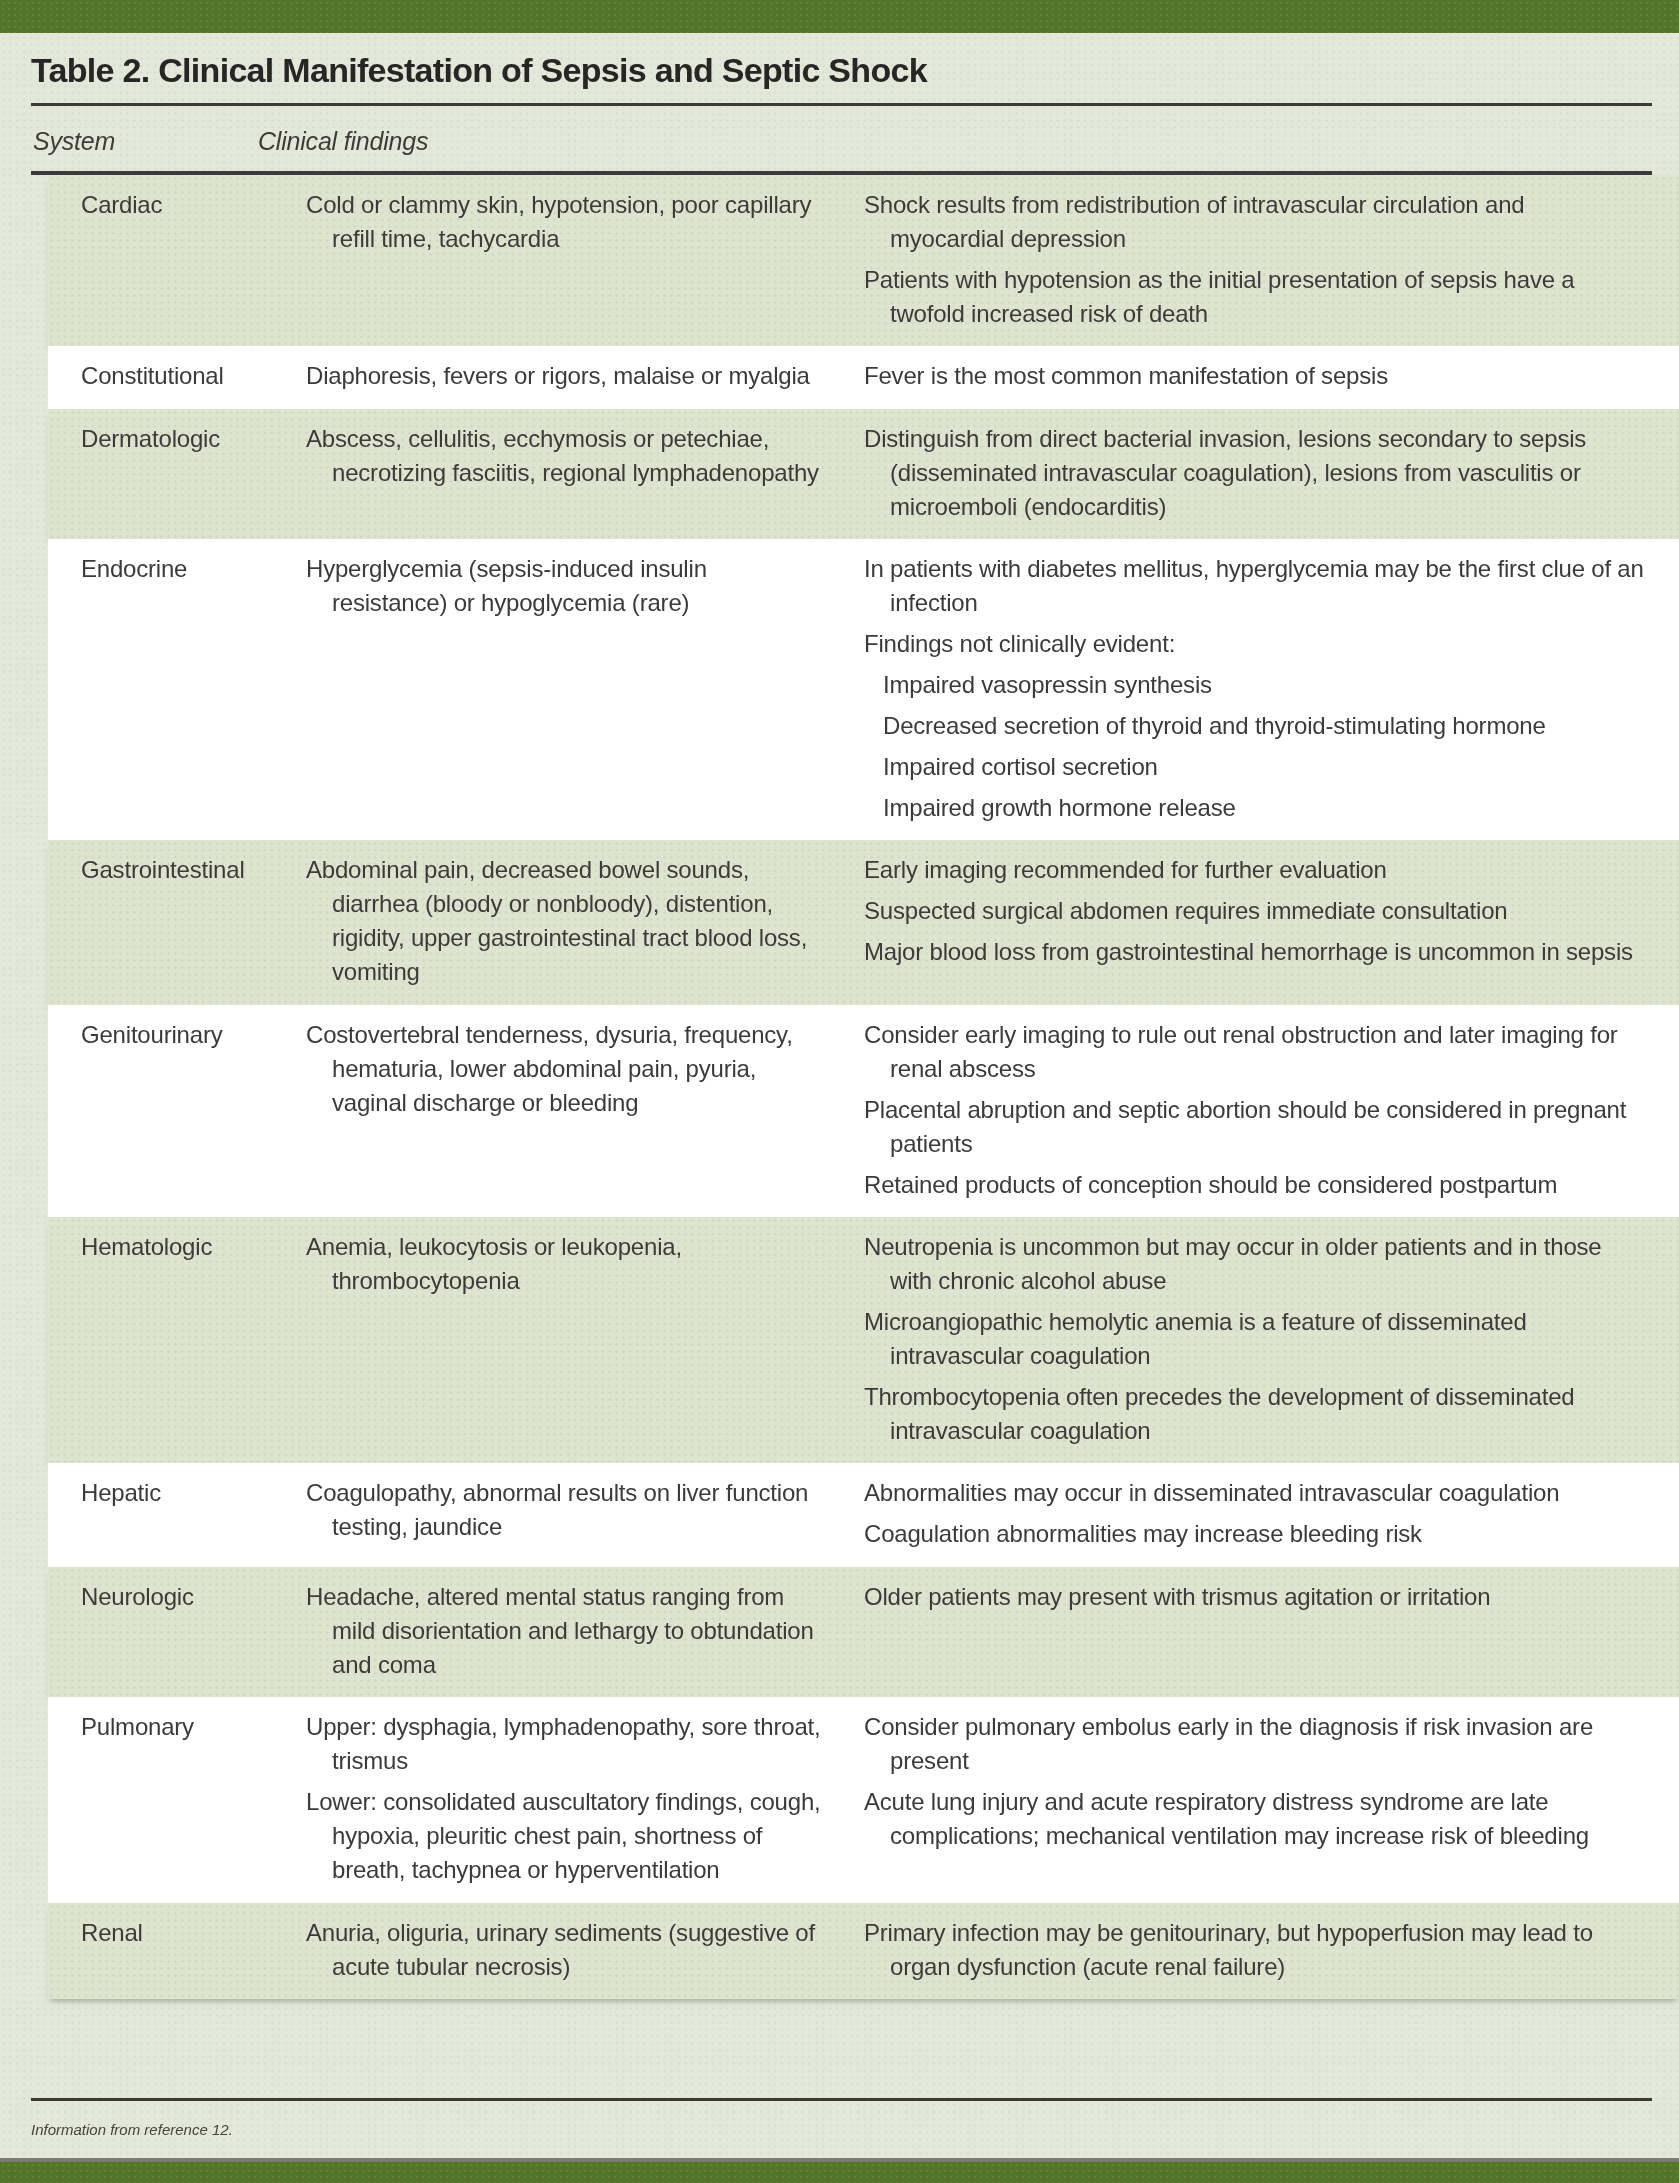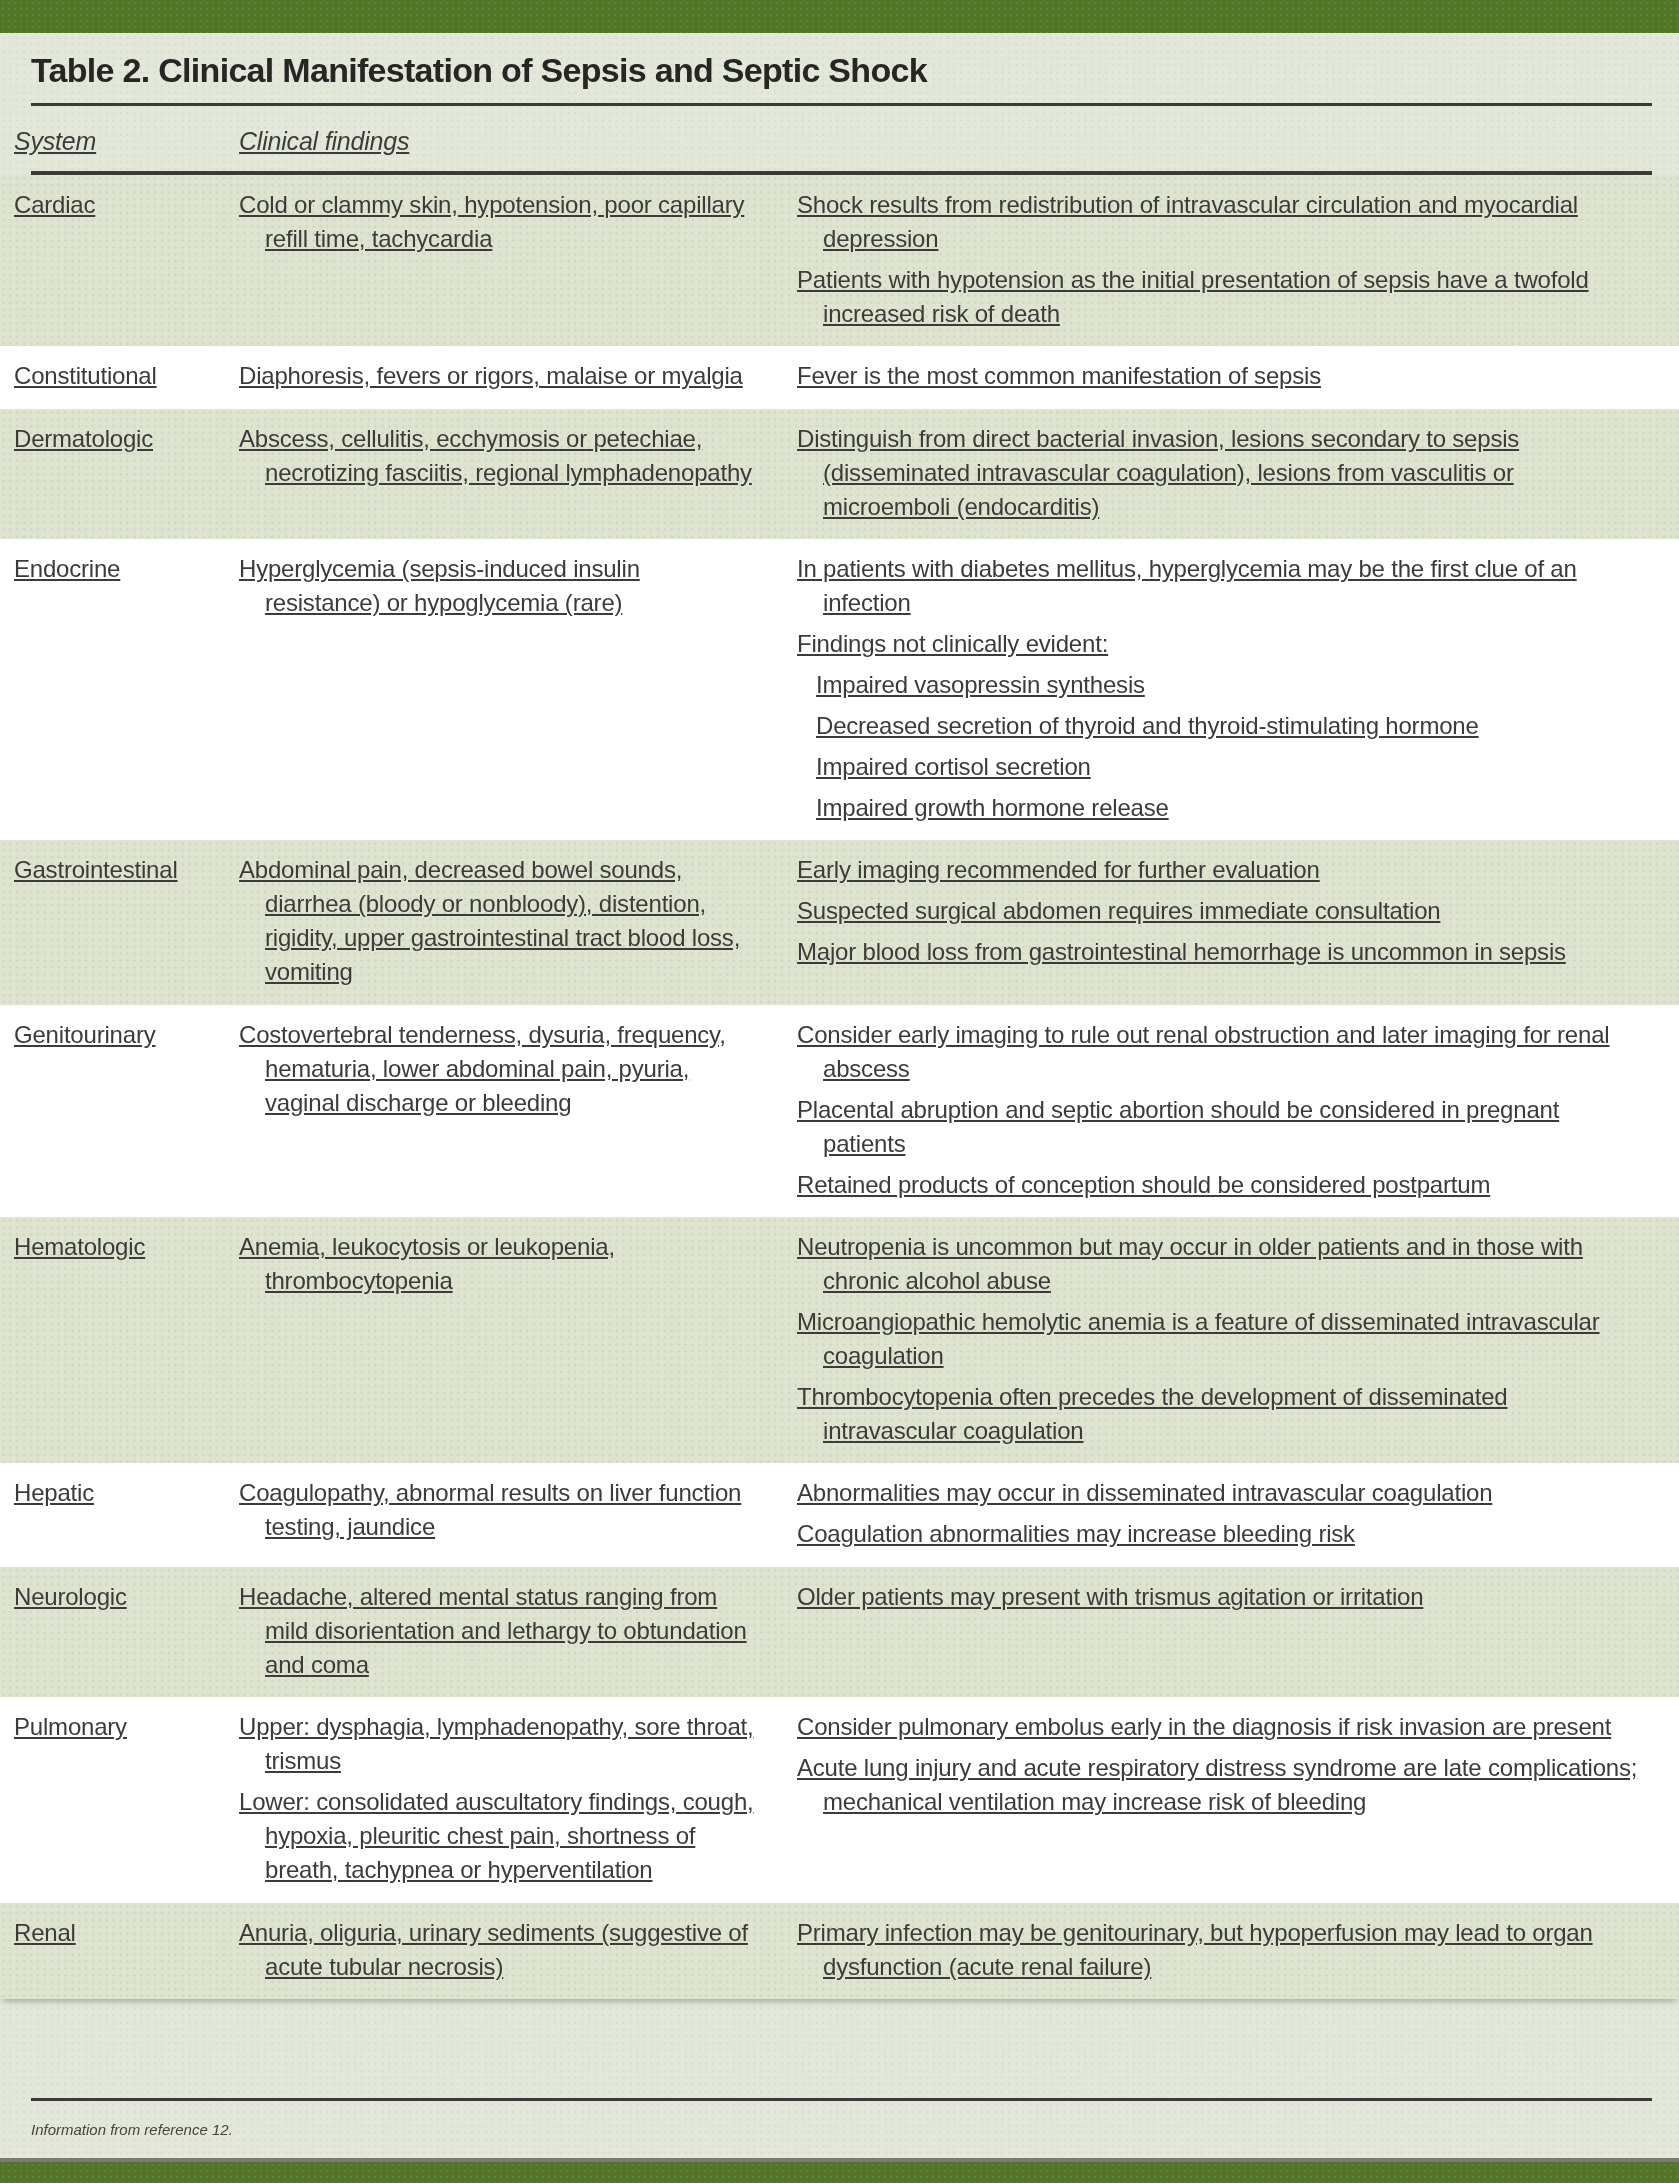--- a/index.html
+++ b/index.html
@@ -47,41 +47,41 @@
   }
   .rule{
     height:3.4px;
     background:var(--rule);
     margin:0 27.5px 0 31px;
     flex:none;
   }
   .grid{
     display:grid;
     grid-template-columns:225px 558px 1fr;
-    padding-left:14px;
+    padding-left:33px;
     padding-right:29px;
-    text-decoration:underline;
   }
   .colheader{
     padding-top:20.6px;
     padding-bottom:15.5px;
     font-style:italic;
     font-size:25px;
     color:#3c3c3a;
     letter-spacing:-0.2px;
   }
   .tbody{flex:none;}
   .row{
     padding-top:13px;
     padding-bottom:15.5px;
     background:var(--row-bg);
     font-size:24px;
     line-height:34px;
     color:var(--text-color);
     letter-spacing:-0.2px;
+    margin-left:48px;
   }
   .row.shaded{
     background-color:var(--shade-bg);
     background-image:radial-gradient(rgba(100,120,75,0.13) 1px, transparent 1.1px);
     background-size:6.9px 6.9px;
     box-shadow:0 5.2px 6px -3.4px rgba(80,90,65,0.45);
   }
   .cell{min-width:0;}
   .cell-system{padding-right:10.3px;}
   .cell-findings{padding-right:36px;}

